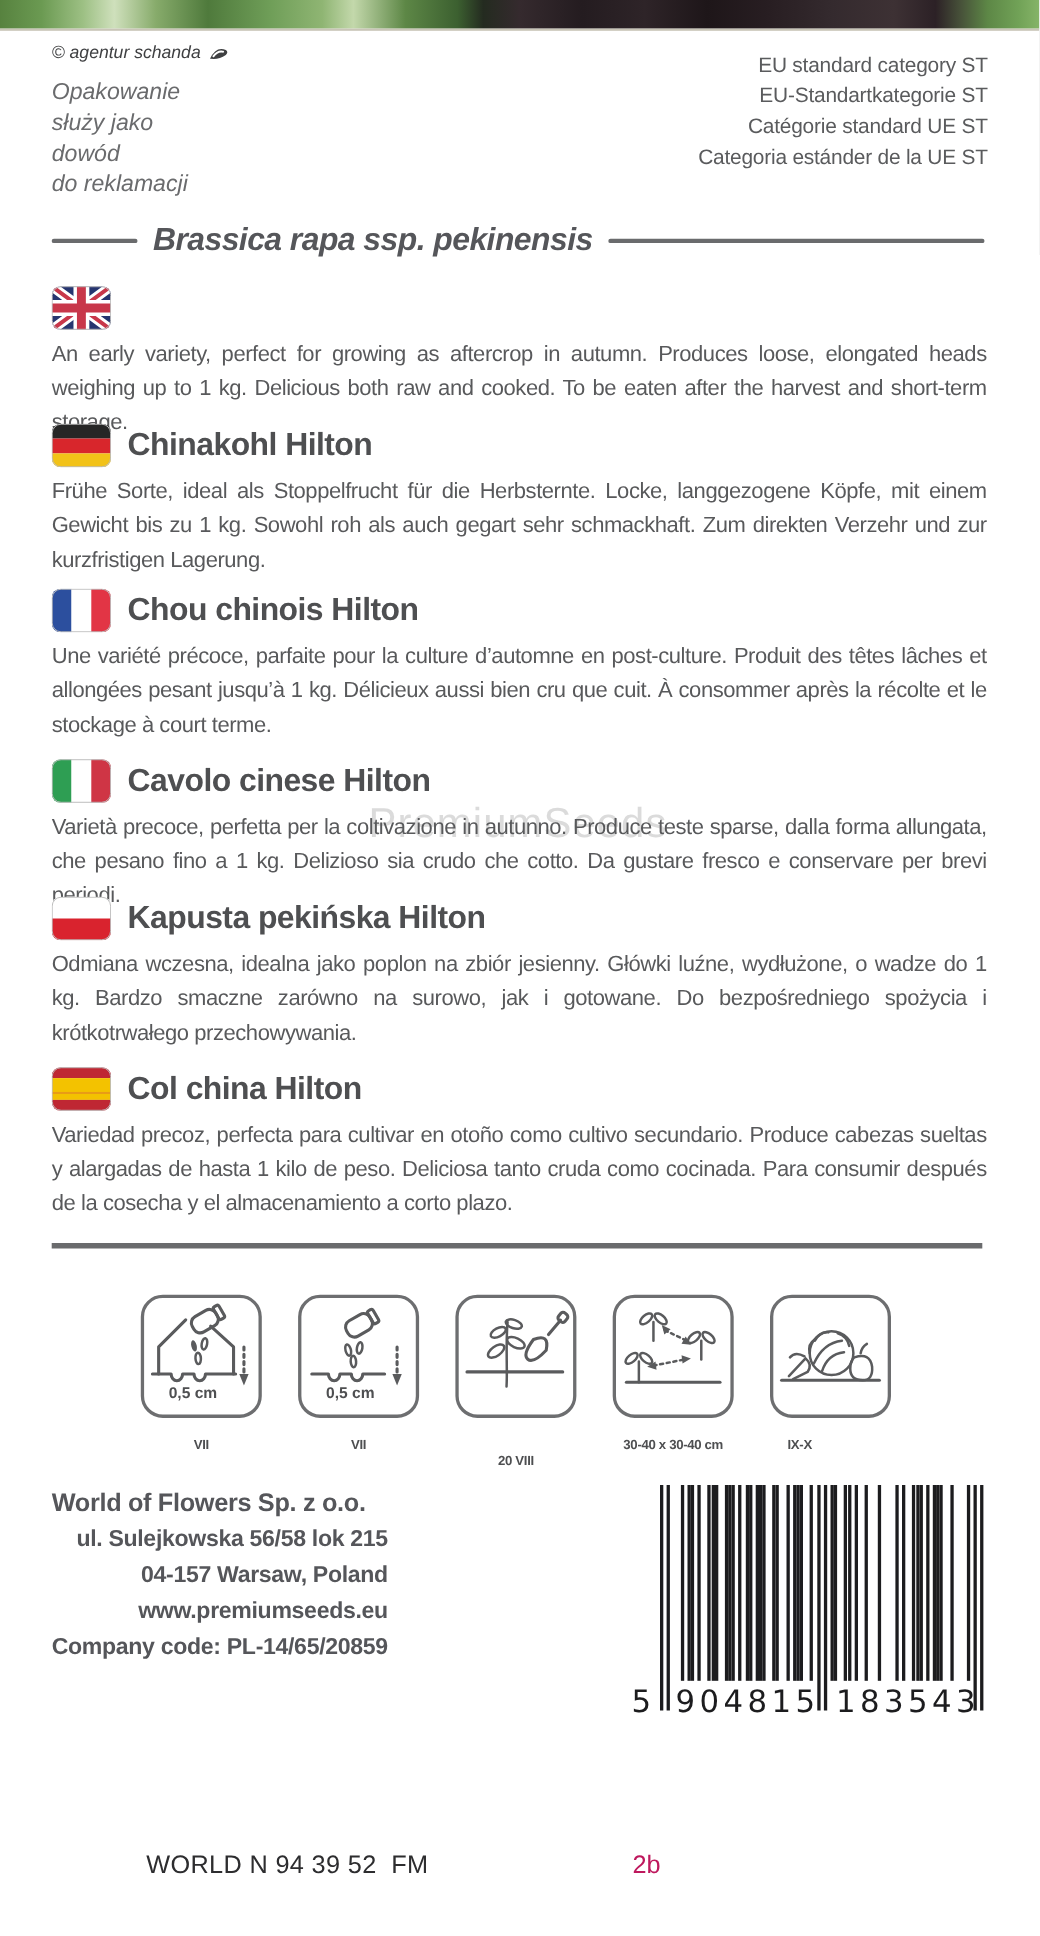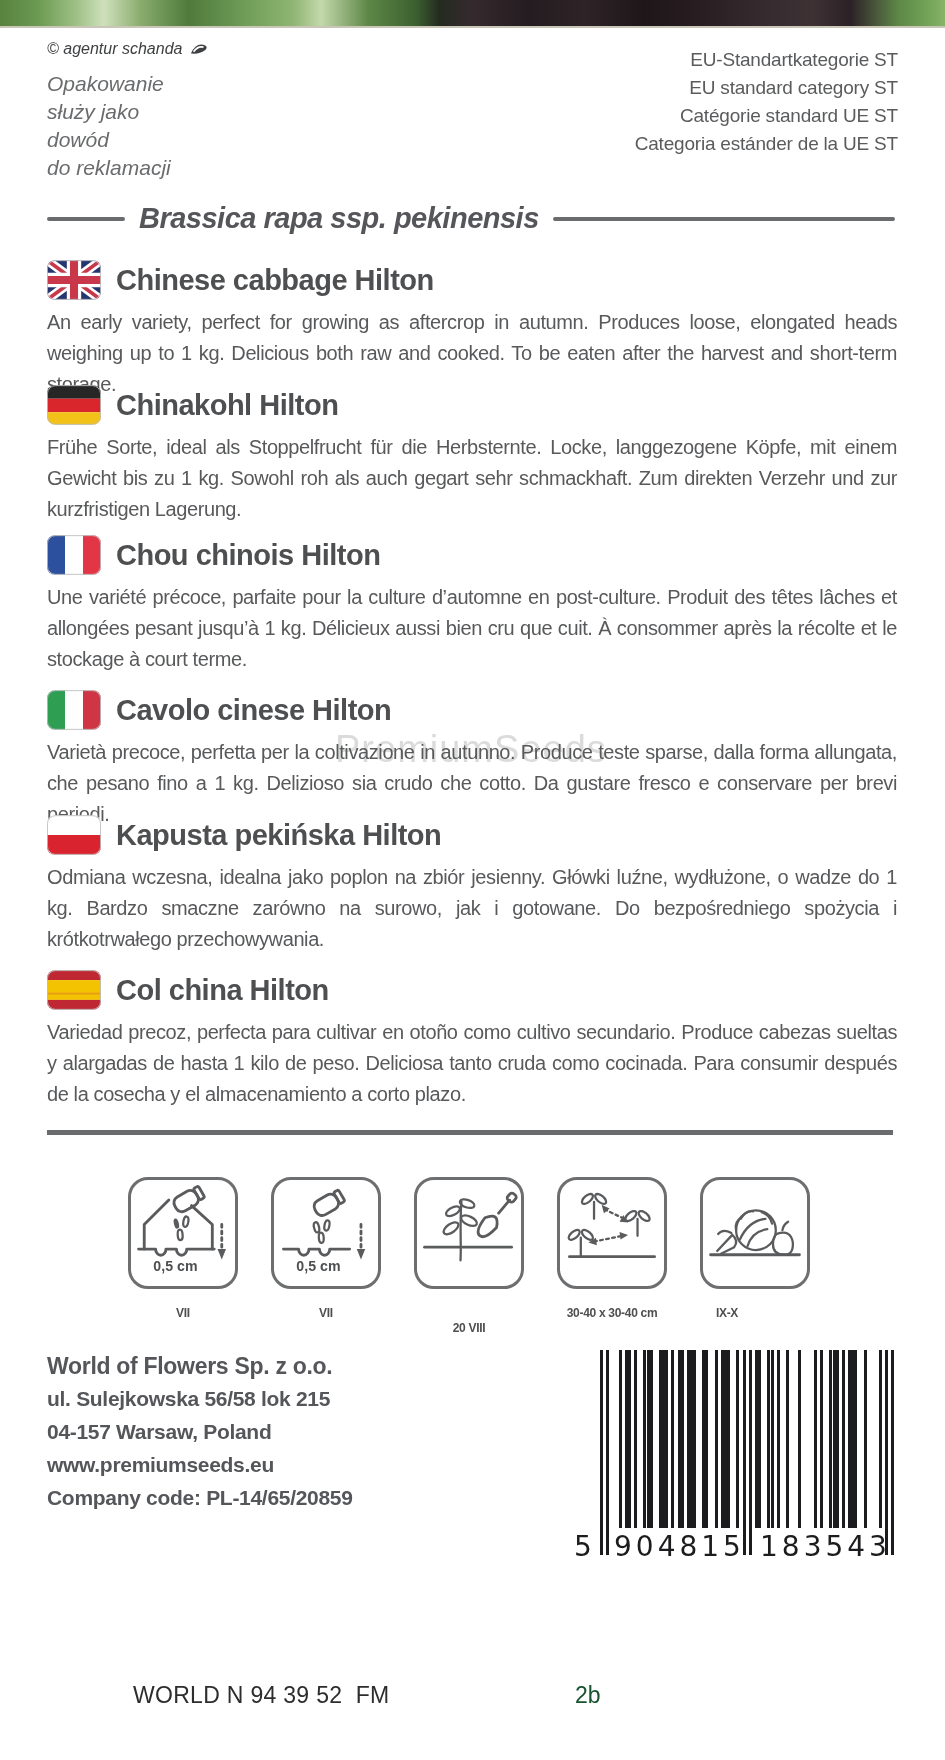--- a/index.html
+++ b/index.html
@@ -49,34 +49,34 @@
   .icon-label{position:absolute;top:1306px;width:160px;text-align:center;font-size:12px;
               font-weight:bold;color:#4e4f51;letter-spacing:-0.3px;}
   #ilab-1{left:103px;} #ilab-2{left:246px;} #ilab-3{left:389px;margin-top:15px;} #ilab-4{left:532px;} #ilab-5{left:647px;}
   .ic{stroke:#5a5b5d;stroke-width:3;fill:none;stroke-linecap:round;stroke-linejoin:round;}
   .ic-thin{stroke:#5a5b5d;stroke-width:2.4;fill:none;stroke-linecap:round;stroke-linejoin:round;}
   .ic-fill{fill:#5a5b5d;stroke:none;}
   .ic-txt{font-size:15px;font-weight:bold;fill:#4e4f51;letter-spacing:0;}
   
   #company{position:absolute;left:47px;top:1350px;color:#55565a;}
   #company .co-name{font-size:23px;font-weight:bold;line-height:32px;letter-spacing:-0.3px;}
-  #company .co-line{font-size:21px;font-weight:bold;line-height:33px;letter-spacing:-0.3px;}
+  #company .co-line{font-size:21px;font-weight:bold;line-height:33px;letter-spacing:-0.3px;text-align:right;}
   
   #barcode-bars{position:absolute;left:600px;top:1350px;width:296px;height:206px;}
   .bc-bar{position:absolute;top:0;width:3.1px;height:178px;background:#1c1c1e;}
   .bc-guard{height:205px;}
   .bc-num{position:absolute;top:1530px;font-family:"DejaVu Sans",sans-serif;font-size:28px;
           color:#1c1c1e;}
   #bc-lead{left:574px;}
   #bc-left{left:614px;letter-spacing:4px;}
   #bc-right{left:760px;letter-spacing:4px;}
   
   #footer-left{position:absolute;left:133px;top:1682px;font-size:23px;color:#2d2d2f;
                letter-spacing:0.3px;white-space:pre;}
-  #footer-right{position:absolute;left:575px;top:1682px;font-size:23px;color:#14532d;text-align:center;}
+  #footer-right{position:absolute;left:575px;top:1682px;font-size:23px;color:#be185d;text-align:center;}
 </style>
 </head>
 <body>
 
 <div id="label">
 
   <div id="photo-strip"></div>
 
   <div id="credit">
     <span>© agentur schanda</span>
@@ -87,22 +87,22 @@
   </div>
 
   <div id="pack-note">
     <div>Opakowanie</div>
     <div>służy jako</div>
     <div>dowód</div>
     <div>do reklamacji</div>
   </div>
 
   <div id="eu-cat">
+    <div>EU standard category ST</div>
     <div>EU-Standartkategorie ST</div>
-    <div>EU standard category ST</div>
     <div>Catégorie standard UE ST</div>
     <div>Categoria estánder de la UE ST</div>
   </div>
 
   <div id="latin-row">
     <div class="rule rule-l"></div>
     <span id="latin-title">Brassica rapa ssp. pekinensis</span>
     <div class="rule rule-r"></div>
   </div>
 
@@ -118,21 +118,20 @@
           </defs>
         <g clip-path="url(#cgb)">
           <rect width="60" height="44" fill="#26356f"></rect>
           <path d="M0,0 60,44 M60,0 0,44" stroke="#fff" stroke-width="10"></path>
           <path d="M0,0 60,44 M60,0 0,44" stroke="#c8374a" stroke-width="4"></path>
           <path d="M30,0 V44 M0,22 H60" stroke="#fff" stroke-width="16"></path>
           <path d="M30,0 V44 M0,22 H60" stroke="#c8374a" stroke-width="9"></path>
         </g>
         <rect x="0.5" y="0.5" width="59" height="43" rx="9" fill="none" stroke="#bdbdbd"></rect>
       </svg>
-      <h2>Chinese cabbage Hilton</h2>
     </div>
     <p>An early variety, perfect for growing as aftercrop in autumn. Produces loose, elongated heads weighing up to 1 kg. Delicious both raw and cooked. To be eaten after the harvest and short-term storage.</p>
   </div>
 
   <div class="sec" id="sec-de">
     <div class="sec-head">
       <svg class="flag" viewBox="0 0 60 44">
         <defs>
             <clipPath id="cde">
               <rect width="60" height="44" rx="9"></rect>

